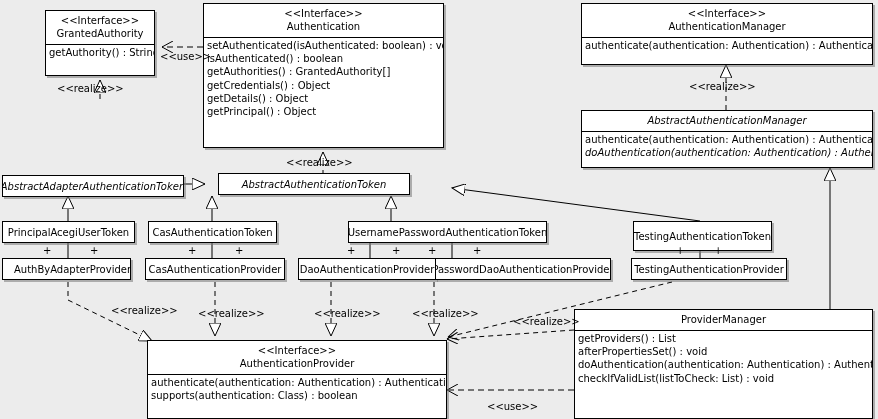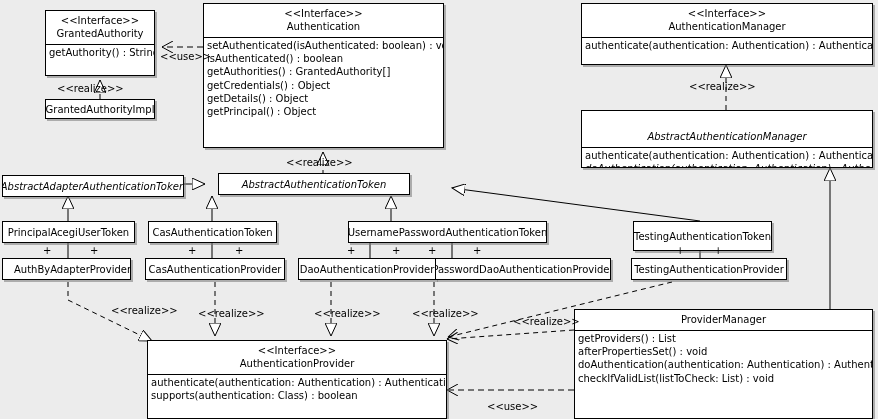--- a/index.html
+++ b/index.html
@@ -24,21 +24,21 @@
     color:#000;
     overflow:hidden;
   }
   .hdr{
     text-align:center;
     padding:3px 2px 3px 2px;
     white-space:nowrap;
   }
   .hdr .stereo{display:block;font-size:10px;line-height:13px;}
   .hdr .nm{display:block;font-size:10px;line-height:14px;}
-  .hdr .nm.ital{font-style:italic;margin-top:16px;}
+  .hdr .nm.ital{font-style:italic;}
   .sep{border-top:1px solid #000;}
   .ops{padding:1px 0 1px 0;}
   .op{
     white-space:nowrap;
     padding:0 1px 0 3px;
     font-size:10px;
     line-height:13.2px;
   }
   .op.ital{font-style:italic;}
 
@@ -135,23 +135,20 @@
   <div class="uml" style="left:45px;top:10px;width:110px;height:66px;">
     <div class="hdr">
       <span class="stereo">&lt;&lt;Interface&gt;&gt;</span>
       <span class="nm">GrantedAuthority</span>
     </div>
     <div class="sep ops">
       <div class="op">getAuthority() : String</div>
     </div>
   </div>
 
-  <div class="uml simple" style="left:45px;top:99px;width:110px;height:20px;">
-    <span>GrantedAuthorityImpl</span>
-  </div>
 
   <div class="uml" style="left:203px;top:3px;width:241px;height:145px;">
     <div class="hdr">
       <span class="stereo">&lt;&lt;Interface&gt;&gt;</span>
       <span class="nm">Authentication</span>
     </div>
     <div class="sep ops">
       <div class="op">setAuthenticated(isAuthenticated: boolean) : void</div>
       <div class="op">isAuthenticated() : boolean</div>
       <div class="op">getAuthorities() : GrantedAuthority[]</div>

